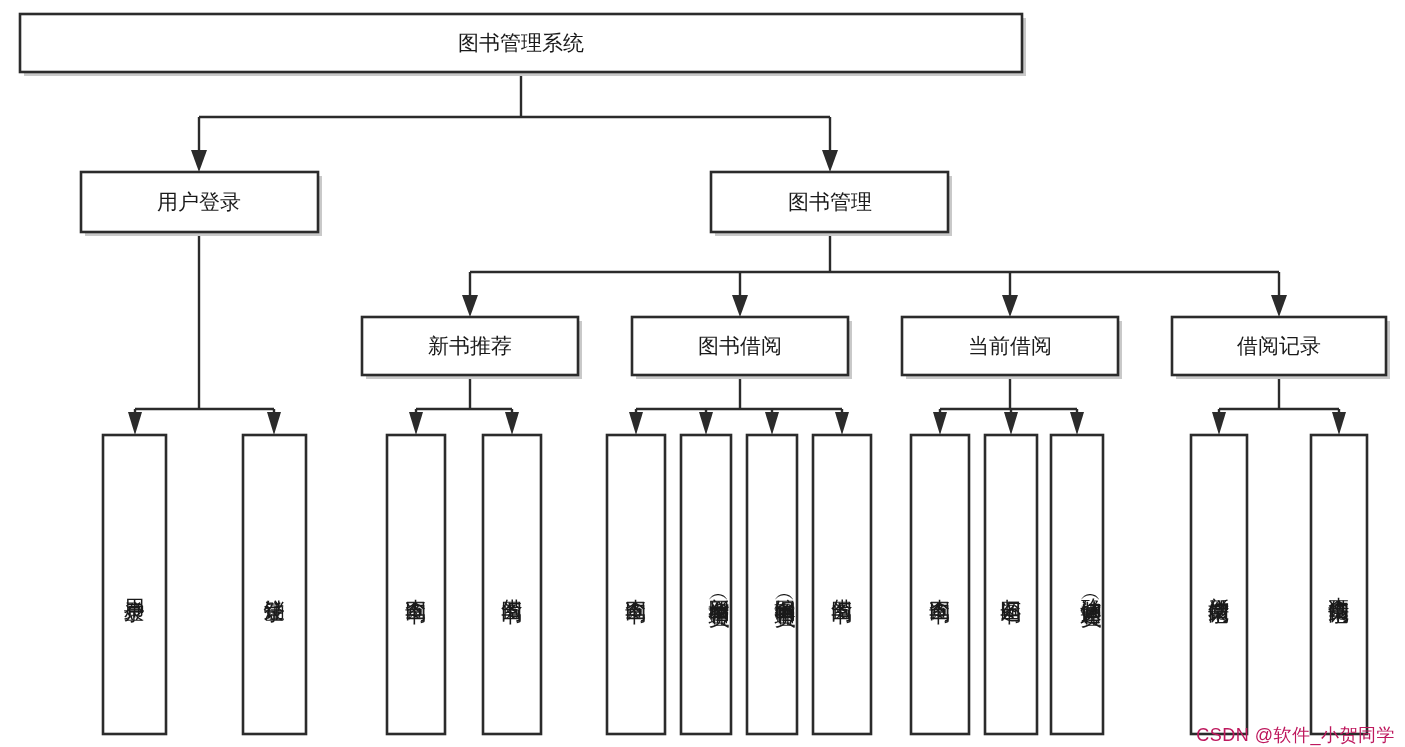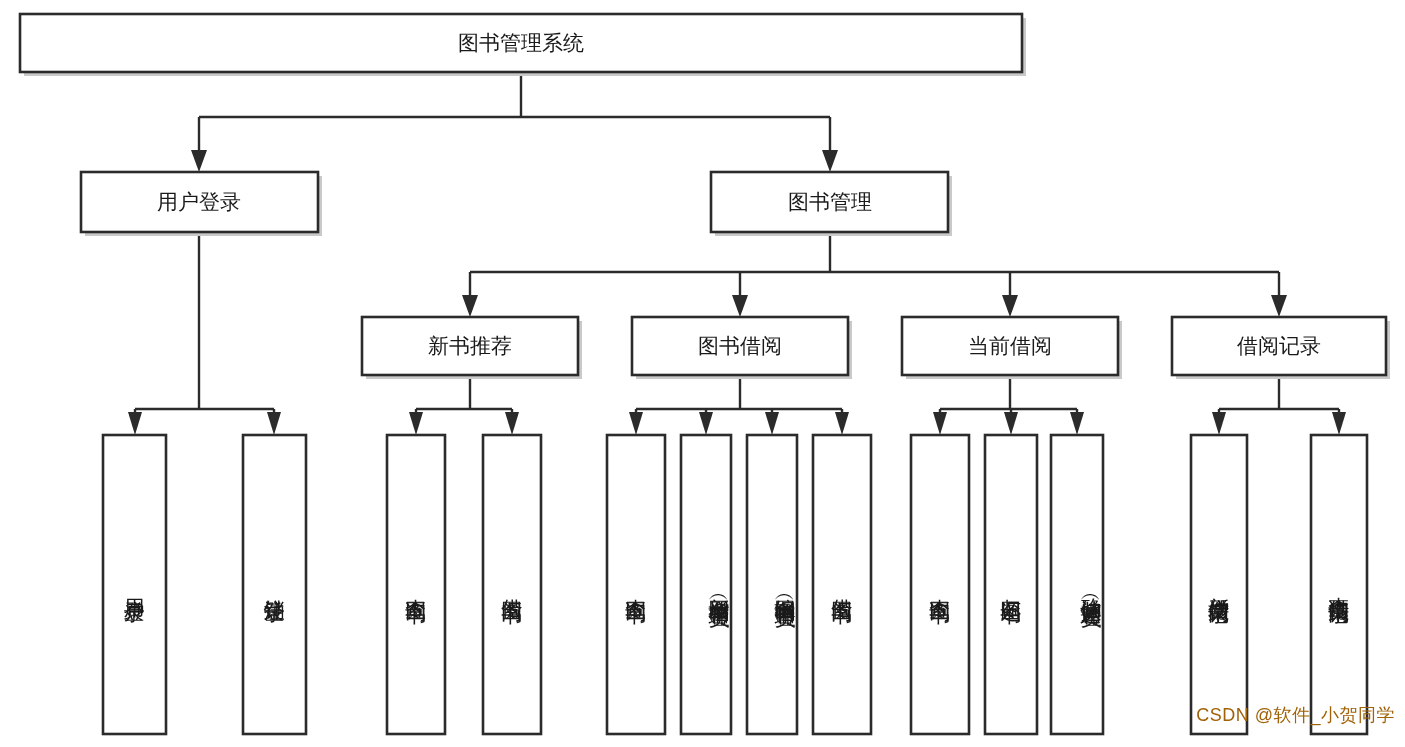--- a/index.html
+++ b/index.html
@@ -64,24 +64,24 @@
     font-size: 21px;
     line-height: 1.12;
     color: #1a1a1a;
     letter-spacing: 1.5px;
     white-space: nowrap;
     pointer-events: none;
   }
   .watermark {
     position: absolute;
     right: 10px;
-    bottom: 20px;
+    bottom: 0;
     font-family: "Liberation Sans", "DejaVu Sans", sans-serif;
     font-size: 18px;
-    color: #a16207;
+    color: #be185d;
     letter-spacing: 0.5px;
     white-space: nowrap;
   }
 </style>
 </head>
 <body>
 
 <div id="diagram-root">
 
   <svg class="flow" viewBox="0 0 1405 747">

